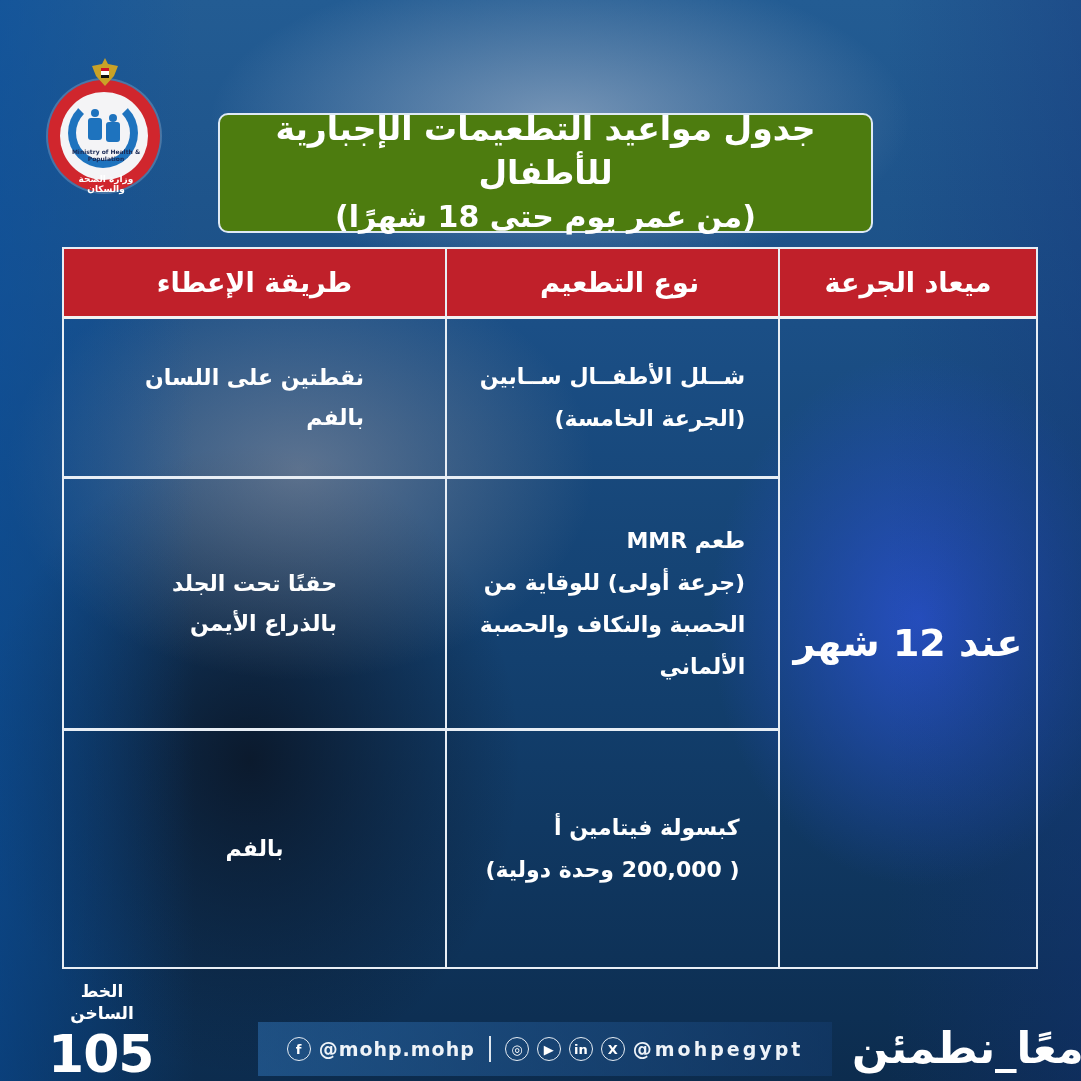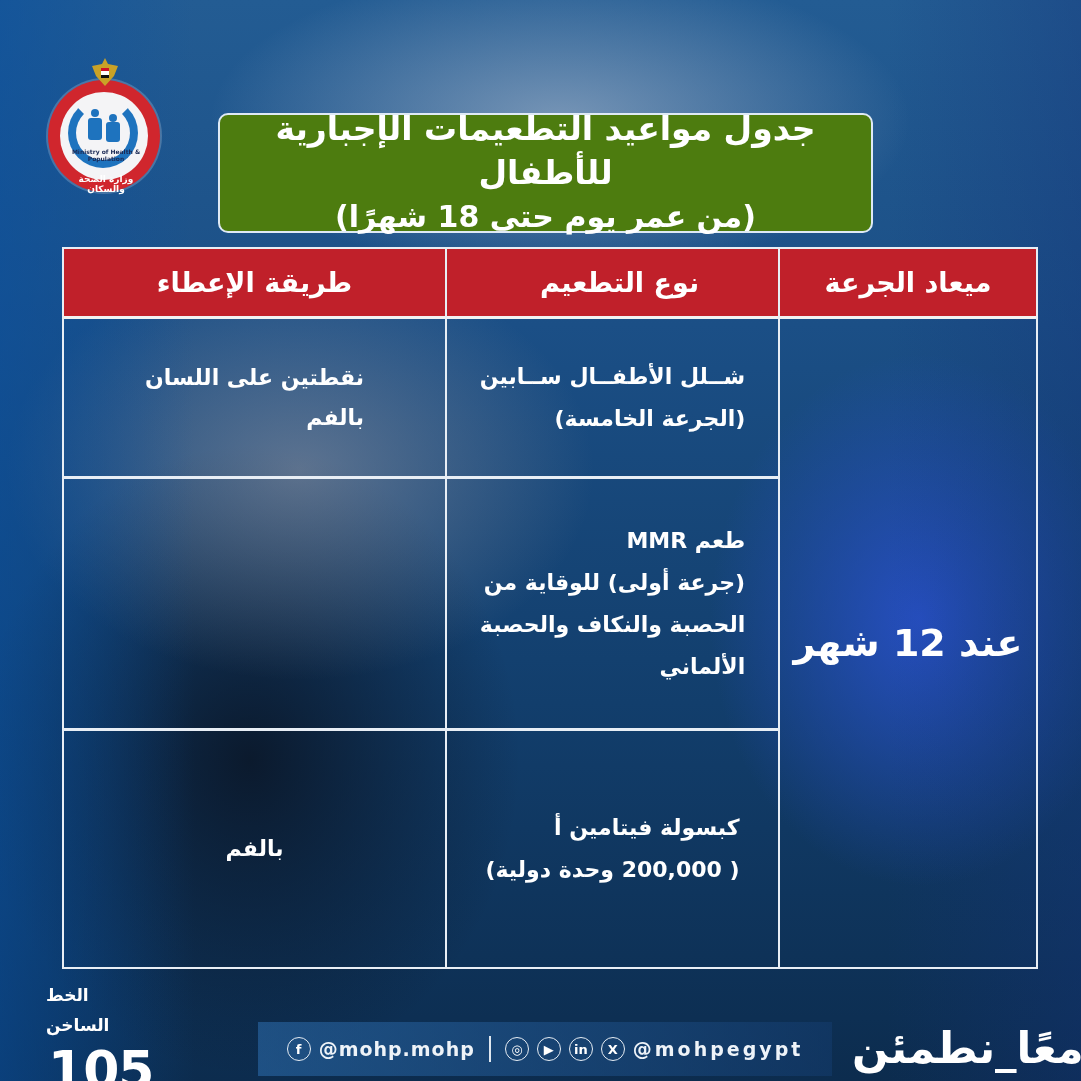--- a/index.html
+++ b/index.html
@@ -74,21 +74,21 @@
   .cell {
     position:absolute; display:flex; align-items:center; justify-content:center;
     text-align:right; direction:rtl; font-weight:bold;
   }
   .cell .t { font-size:22px; line-height:40px; white-space:pre-line; }
   .cell.mid .t { font-size:22px; line-height:42px; }
   .cell.dose .t { font-size:38px; line-height:48px; }
 
   
   .hotline { position:absolute; left:38px; top:980px; width:120px; direction:rtl; text-align:right; }
-  .hotline .lbl { font-size:17px; font-weight:bold; line-height:30px; text-align:left; width:112px; }
+  .hotline .lbl { font-size:17px; font-weight:bold; line-height:22px; text-align:center; width:112px; }
   .hotline .num { font-size:52px; font-weight:bold; line-height:60px; letter-spacing:-1px; direction:ltr; text-align:left; margin-left:10px; }
 
   .social {
     position:absolute; left:258px; top:1022px; width:574px; height:54px;
     background:linear-gradient(90deg, rgba(45,110,175,0.55), rgba(20,60,110,0.55));
     display:flex; align-items:center; justify-content:center; gap:8px;
     font-family:"DejaVu Sans", sans-serif;
   }
   .social .handle { font-size:19px; font-weight:bold; letter-spacing:1px; color:#eef3f8; }
   .social .handle.wide { letter-spacing:3px; }
@@ -159,20 +159,24 @@
     <div class="t">نقطتين على اللسان
 بالفم</div>
   </div>
 
   <div class="cell mid" style="left:383px;top:230px;width:331px;height:249px;">
     <div class="t">طعم MMR
 (جرعة أولى) للوقاية من
 الحصبة والنكاف والحصبة
 الألماني</div>
   </div>
+  <div class="cell" style="left:0;top:230px;width:381px;height:249px;">
+    <div class="t">حقنًا تحت الجلد
+بالذراع الأيمن</div>
+  </div>
 
   <div class="cell mid" style="left:383px;top:482px;width:331px;height:236px;">
     <div class="t">كبسولة فيتامين أ
 ( 200,000 وحدة دولية)</div>
   </div>
   <div class="cell" style="left:0;top:482px;width:381px;height:236px;">
     <div class="t">بالفم</div>
   </div>
 </div>
 

